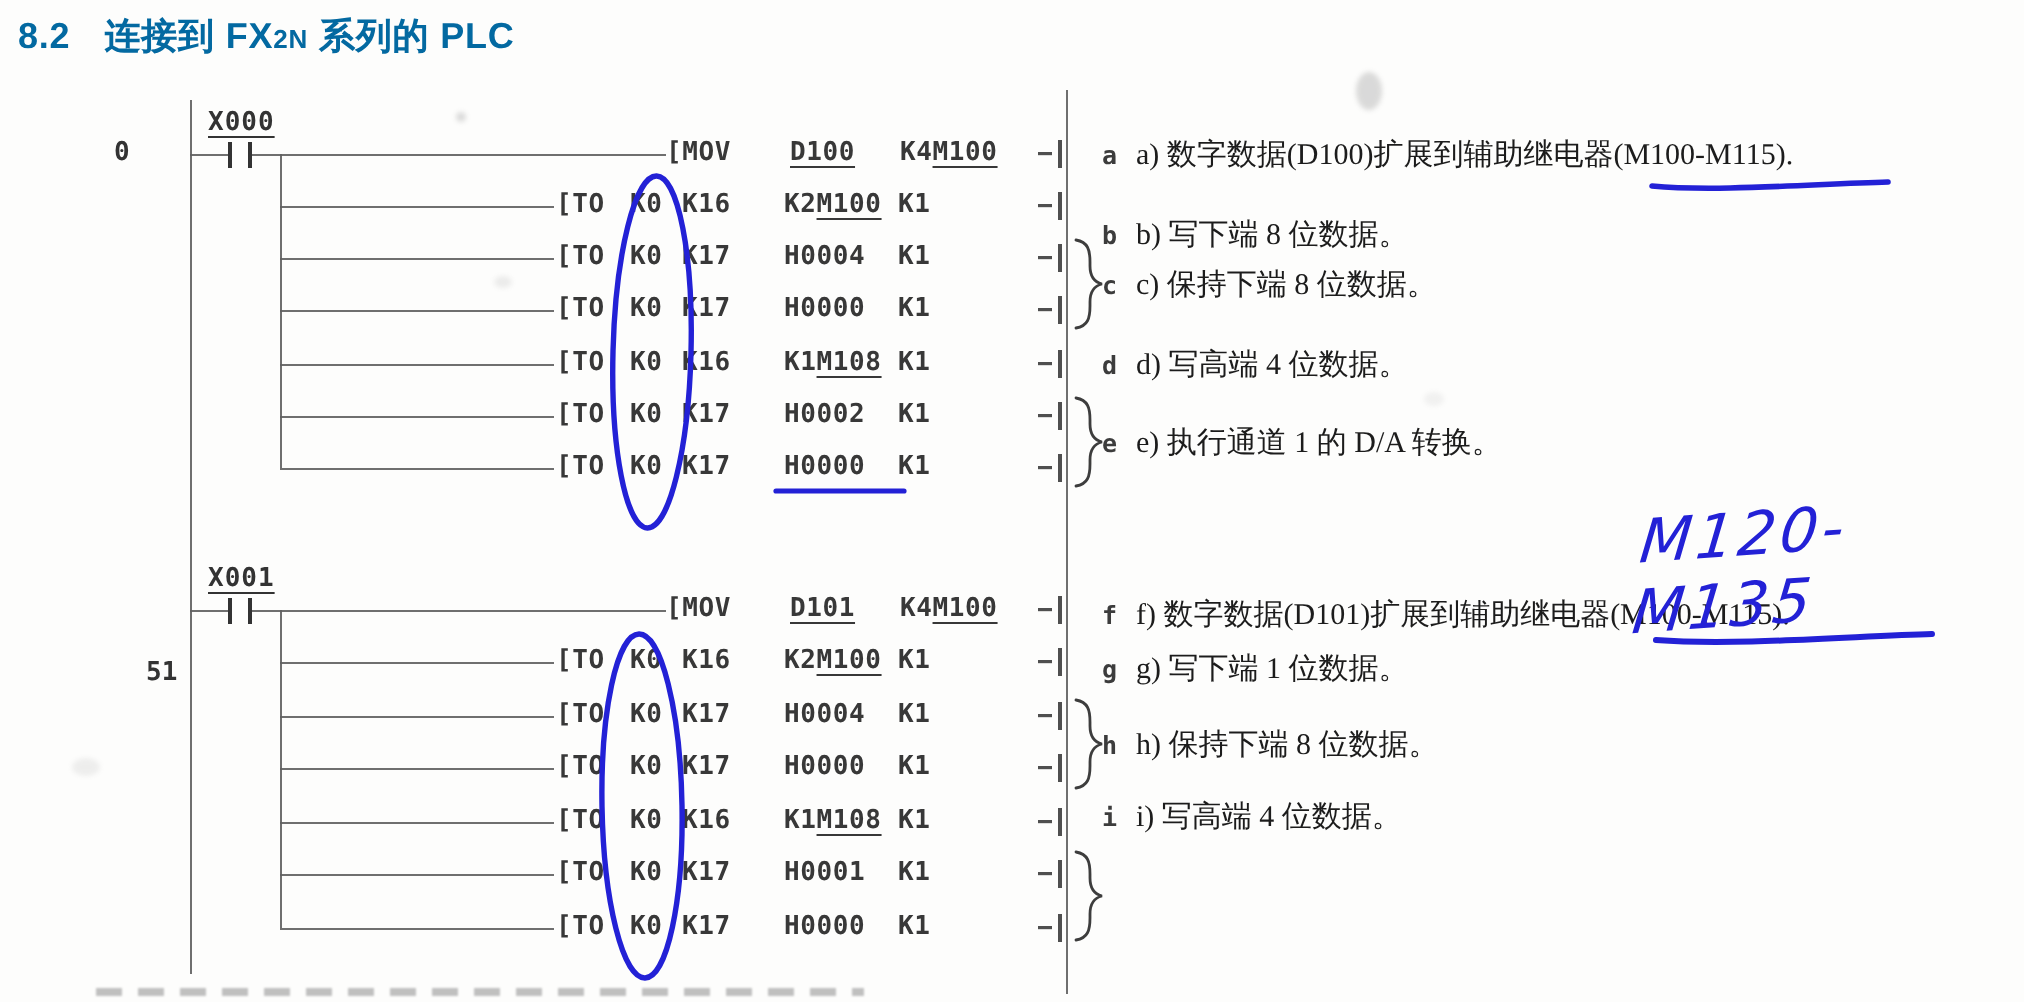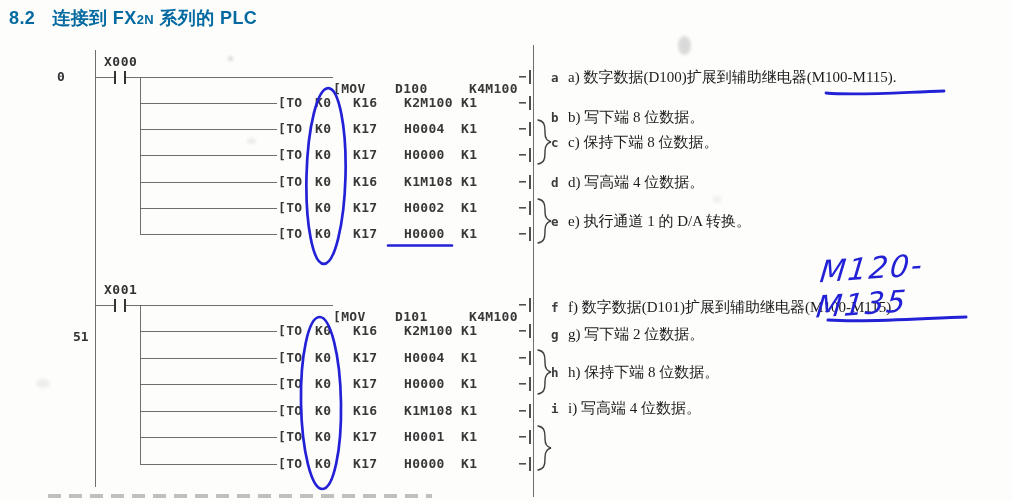--- a/index.html
+++ b/index.html
@@ -7,27 +7,27 @@
          font-family:"DejaVu Sans Mono",monospace;}
   .title{position:absolute;left:9px;top:6px;font-family:"Liberation Sans","DejaVu Sans",sans-serif;
          font-weight:bold;font-size:18px;color:#0369a1;letter-spacing:.4px;white-space:pre;}
   .title .num{margin-right:17px;}
   .title .sub{font-size:13px;}
   .hline{position:absolute;height:1.3px;background:#5f5f5f;opacity:.9;}
   .vline{position:absolute;width:1.3px;background:#5f5f5f;opacity:.9;}
   .cbar{position:absolute;width:2.2px;height:13px;background:#333;}
   .ltext{position:absolute;font-size:13px;font-weight:700;color:#383838;letter-spacing:.3px;
          white-space:pre;line-height:16px;}
-  .u{text-underline-offset:2.5px;text-decoration-thickness:1.3px;}
+  .u{text-decoration:underline;text-underline-offset:2.5px;text-decoration-thickness:1.3px;}
   .c-op{display:inline-block;width:37px;}
-  .c-dev{display:inline-block;width:38px;}
+  .c-dev{display:inline-block;width:26px;}
   .c-bfm{display:inline-block;width:51px;}
   .c-opr{display:inline-block;width:57px;}
   .c-movop{display:inline-block;width:62px;}
-  .c-src{display:inline-block;width:74px;margin-top:12px;}
+  .c-src{display:inline-block;width:55px;}
   .cap{position:absolute;width:10px;height:14px;border-right:2px solid #4f4f4f;
        background:linear-gradient(#4f4f4f,#4f4f4f) no-repeat 0 6px/7px 1.6px;}
   .step{position:absolute;font-size:13px;font-weight:700;color:#333;}
   .clabel{position:absolute;font-size:13px;font-weight:700;color:#333;letter-spacing:.5px;}
   .arow{position:absolute;left:551px;white-space:pre;line-height:20px;}
   .alet{display:inline-block;width:17px;font-family:"DejaVu Sans Mono",monospace;
         font-size:12.5px;font-weight:600;color:#3c3c3c;}
   .atext{font-family:"Liberation Serif","DejaVu Serif",serif;font-size:15px;color:#1c1c1c;}
   .hand{position:absolute;left:822px;top:254px;font-family:"DejaVu Sans",sans-serif;
         font-style:italic;font-size:30px;letter-spacing:2px;
@@ -119,21 +119,21 @@
   <div class="cap" style="left:519px;top:404px;"></div>
   <div class="cap" style="left:519px;top:430px;"></div>
   <div class="cap" style="left:519px;top:457px;"></div>
 
   <div class="arow" style="top:67px;"><span class="alet">a</span><span class="atext">a) 数字数据(D100)扩展到辅助继电器(M100-M115).</span></div>
   <div class="arow" style="top:107px;"><span class="alet">b</span><span class="atext">b) 写下端 8 位数据。</span></div>
   <div class="arow" style="top:132px;"><span class="alet">c</span><span class="atext">c) 保持下端 8 位数据。</span></div>
   <div class="arow" style="top:172px;"><span class="alet">d</span><span class="atext">d) 写高端 4 位数据。</span></div>
   <div class="arow" style="top:211px;"><span class="alet">e</span><span class="atext">e) 执行通道 1 的 D/A 转换。</span></div>
   <div class="arow" style="top:297px;"><span class="alet">f</span><span class="atext">f) 数字数据(D101)扩展到辅助继电器(M100-M115).</span></div>
-  <div class="arow" style="top:324px;"><span class="alet">g</span><span class="atext">g) 写下端 2 位数据。</span></div>
+  <div class="arow" style="top:324px;"><span class="alet">g</span><span class="atext">g) 写下端 1 位数据。</span></div>
   <div class="arow" style="top:362px;"><span class="alet">h</span><span class="atext">h) 保持下端 8 位数据。</span></div>
   <div class="arow" style="top:398px;"><span class="alet">i</span><span class="atext">i) 写高端 4 位数据。</span></div>
 
   <svg class="overlay" width="1012" height="501" viewBox="0 0 1012 501">
     <g fill="none" stroke="#3d3d3d" stroke-width="1.4" stroke-linecap="round">
       <path d="M538,120 c6,1 7,5 7,11 l0,2 c0,5 2,8 6,9 c-4,1 -6,4 -6,9 l0,2 c0,6 -1,10 -7,11"></path>
       <path d="M538,199 c6,1 7,5 7,11 l0,2 c0,5 2,8 6,9 c-4,1 -6,4 -6,9 l0,2 c0,6 -1,10 -7,11"></path>
       <path d="M538,350 c6,1 7,5 7,11 l0,2 c0,5 2,8 6,9 c-4,1 -6,4 -6,9 l0,2 c0,6 -1,10 -7,11"></path>
       <path d="M538,426 c6,1 7,5 7,11 l0,2 c0,5 2,8 6,9 c-4,1 -6,4 -6,9 l0,2 c0,6 -1,10 -7,11"></path>
     </g>

